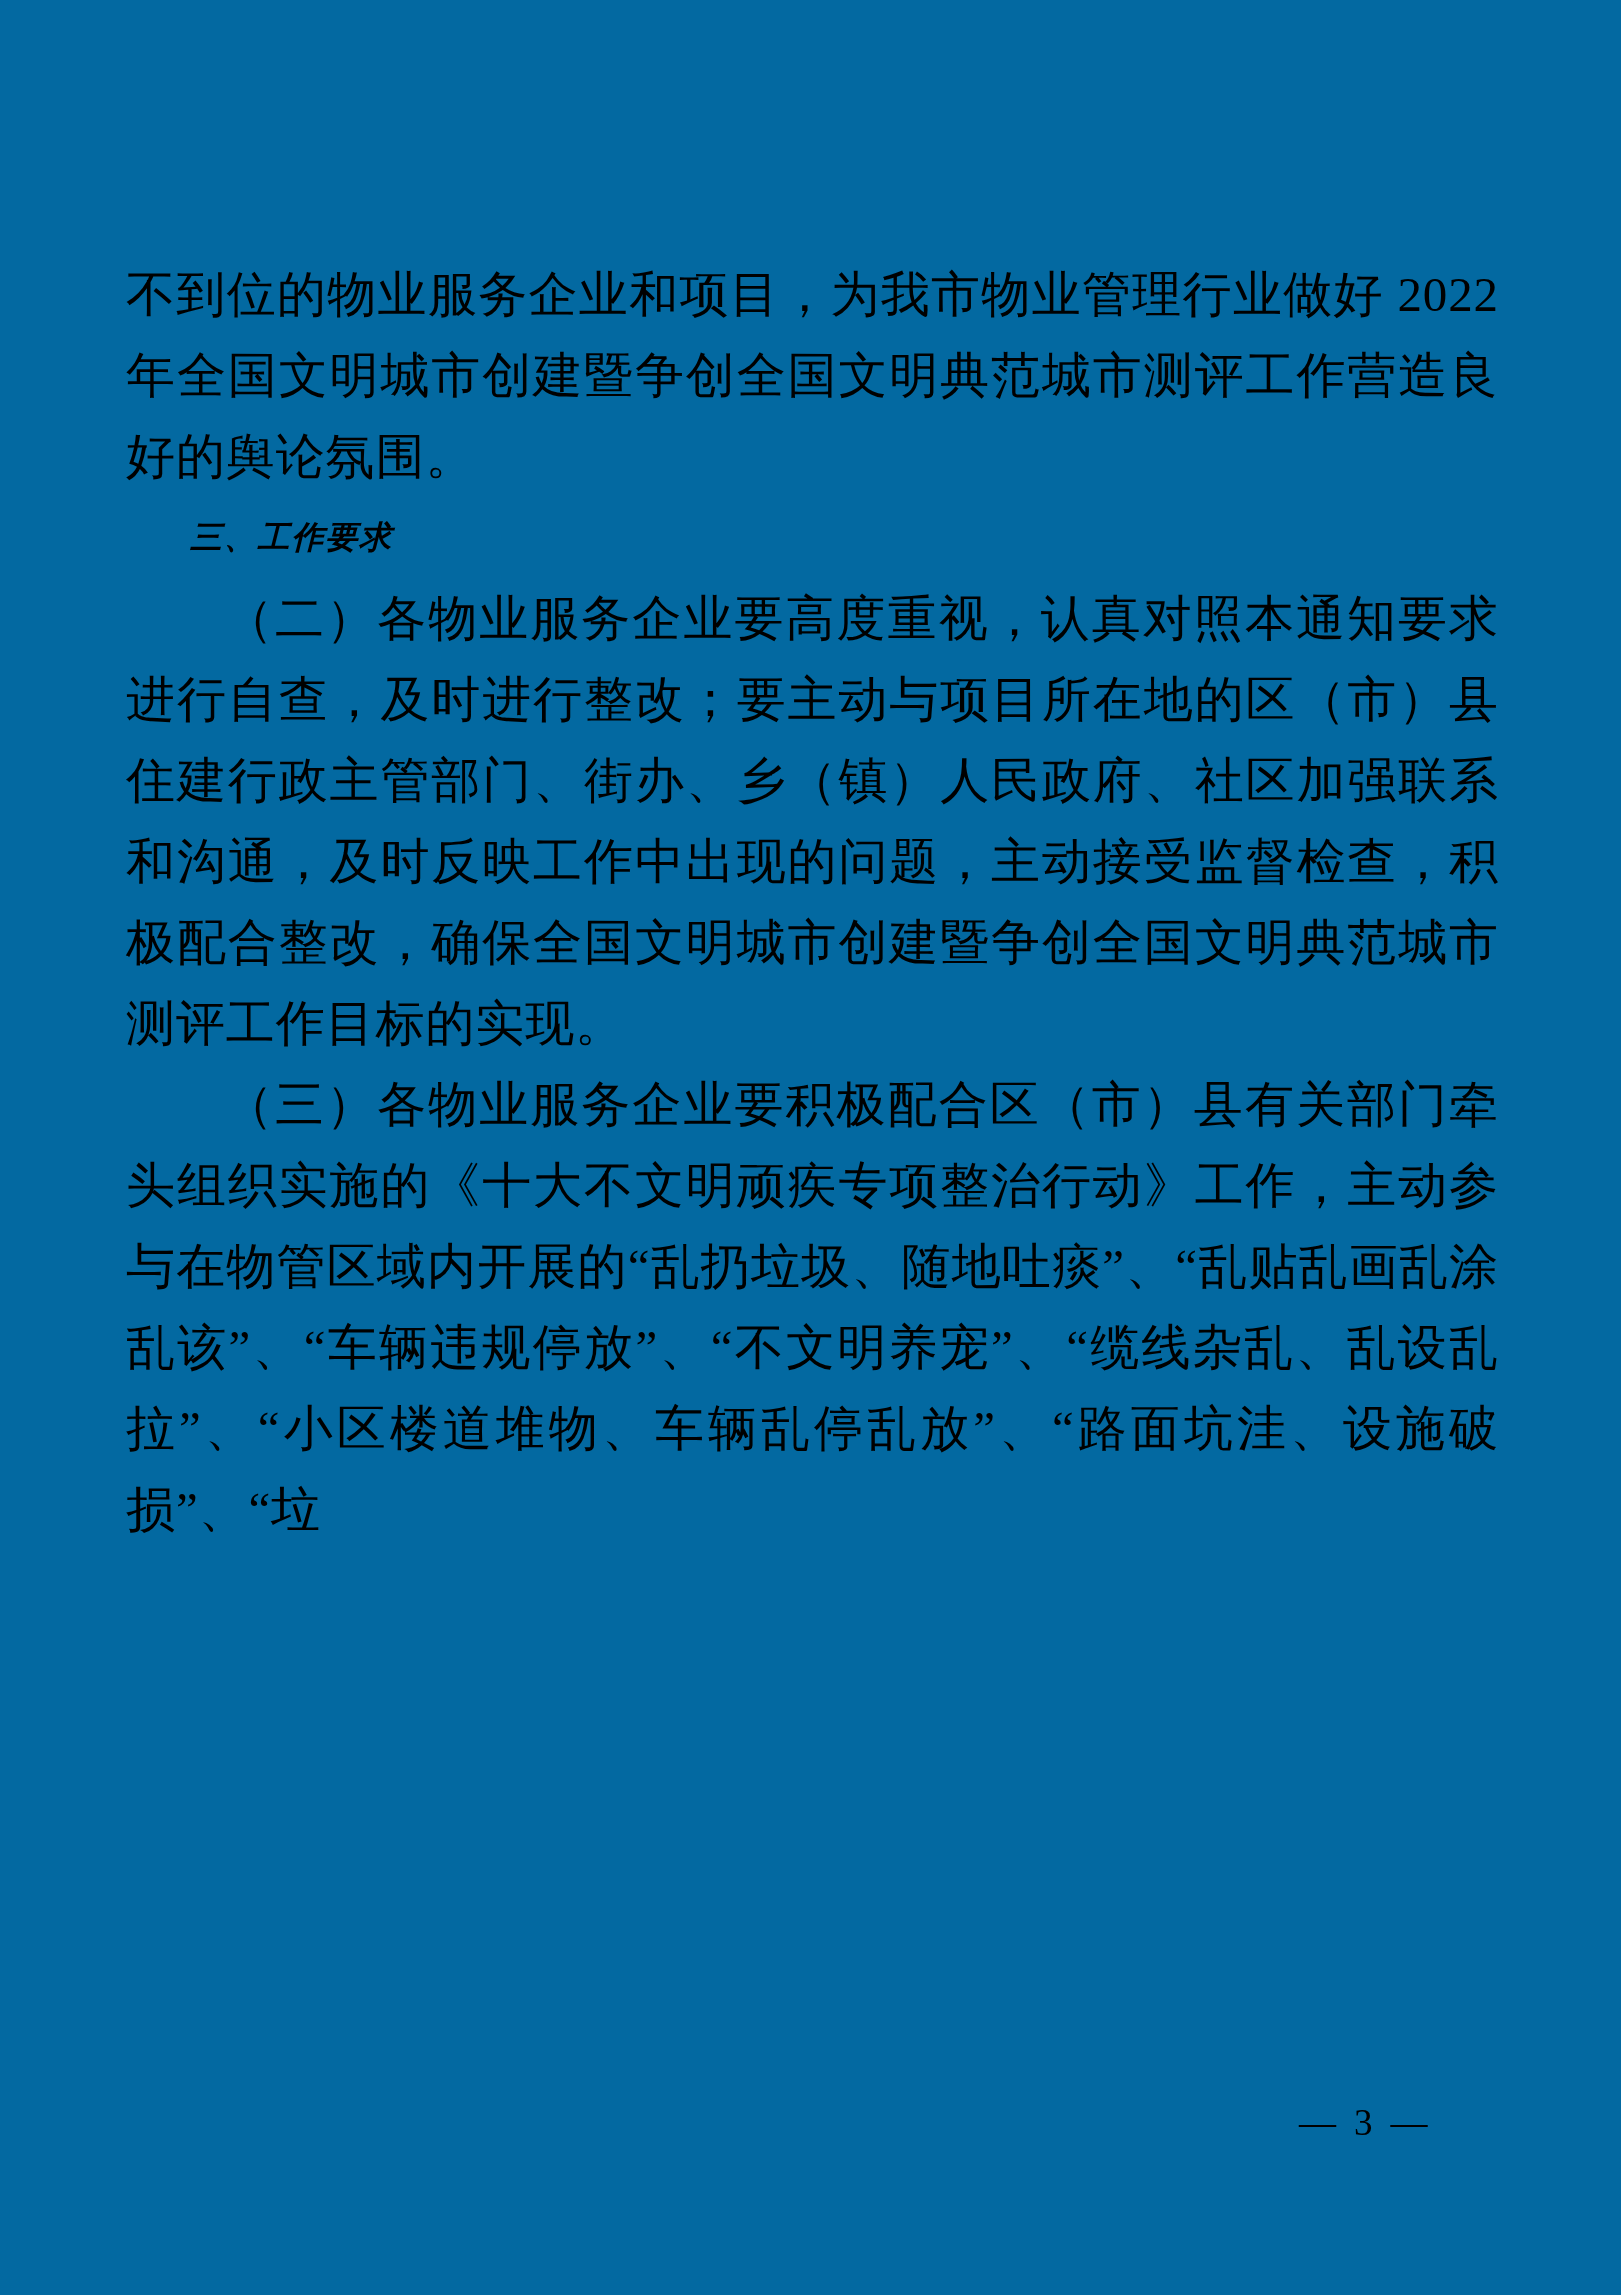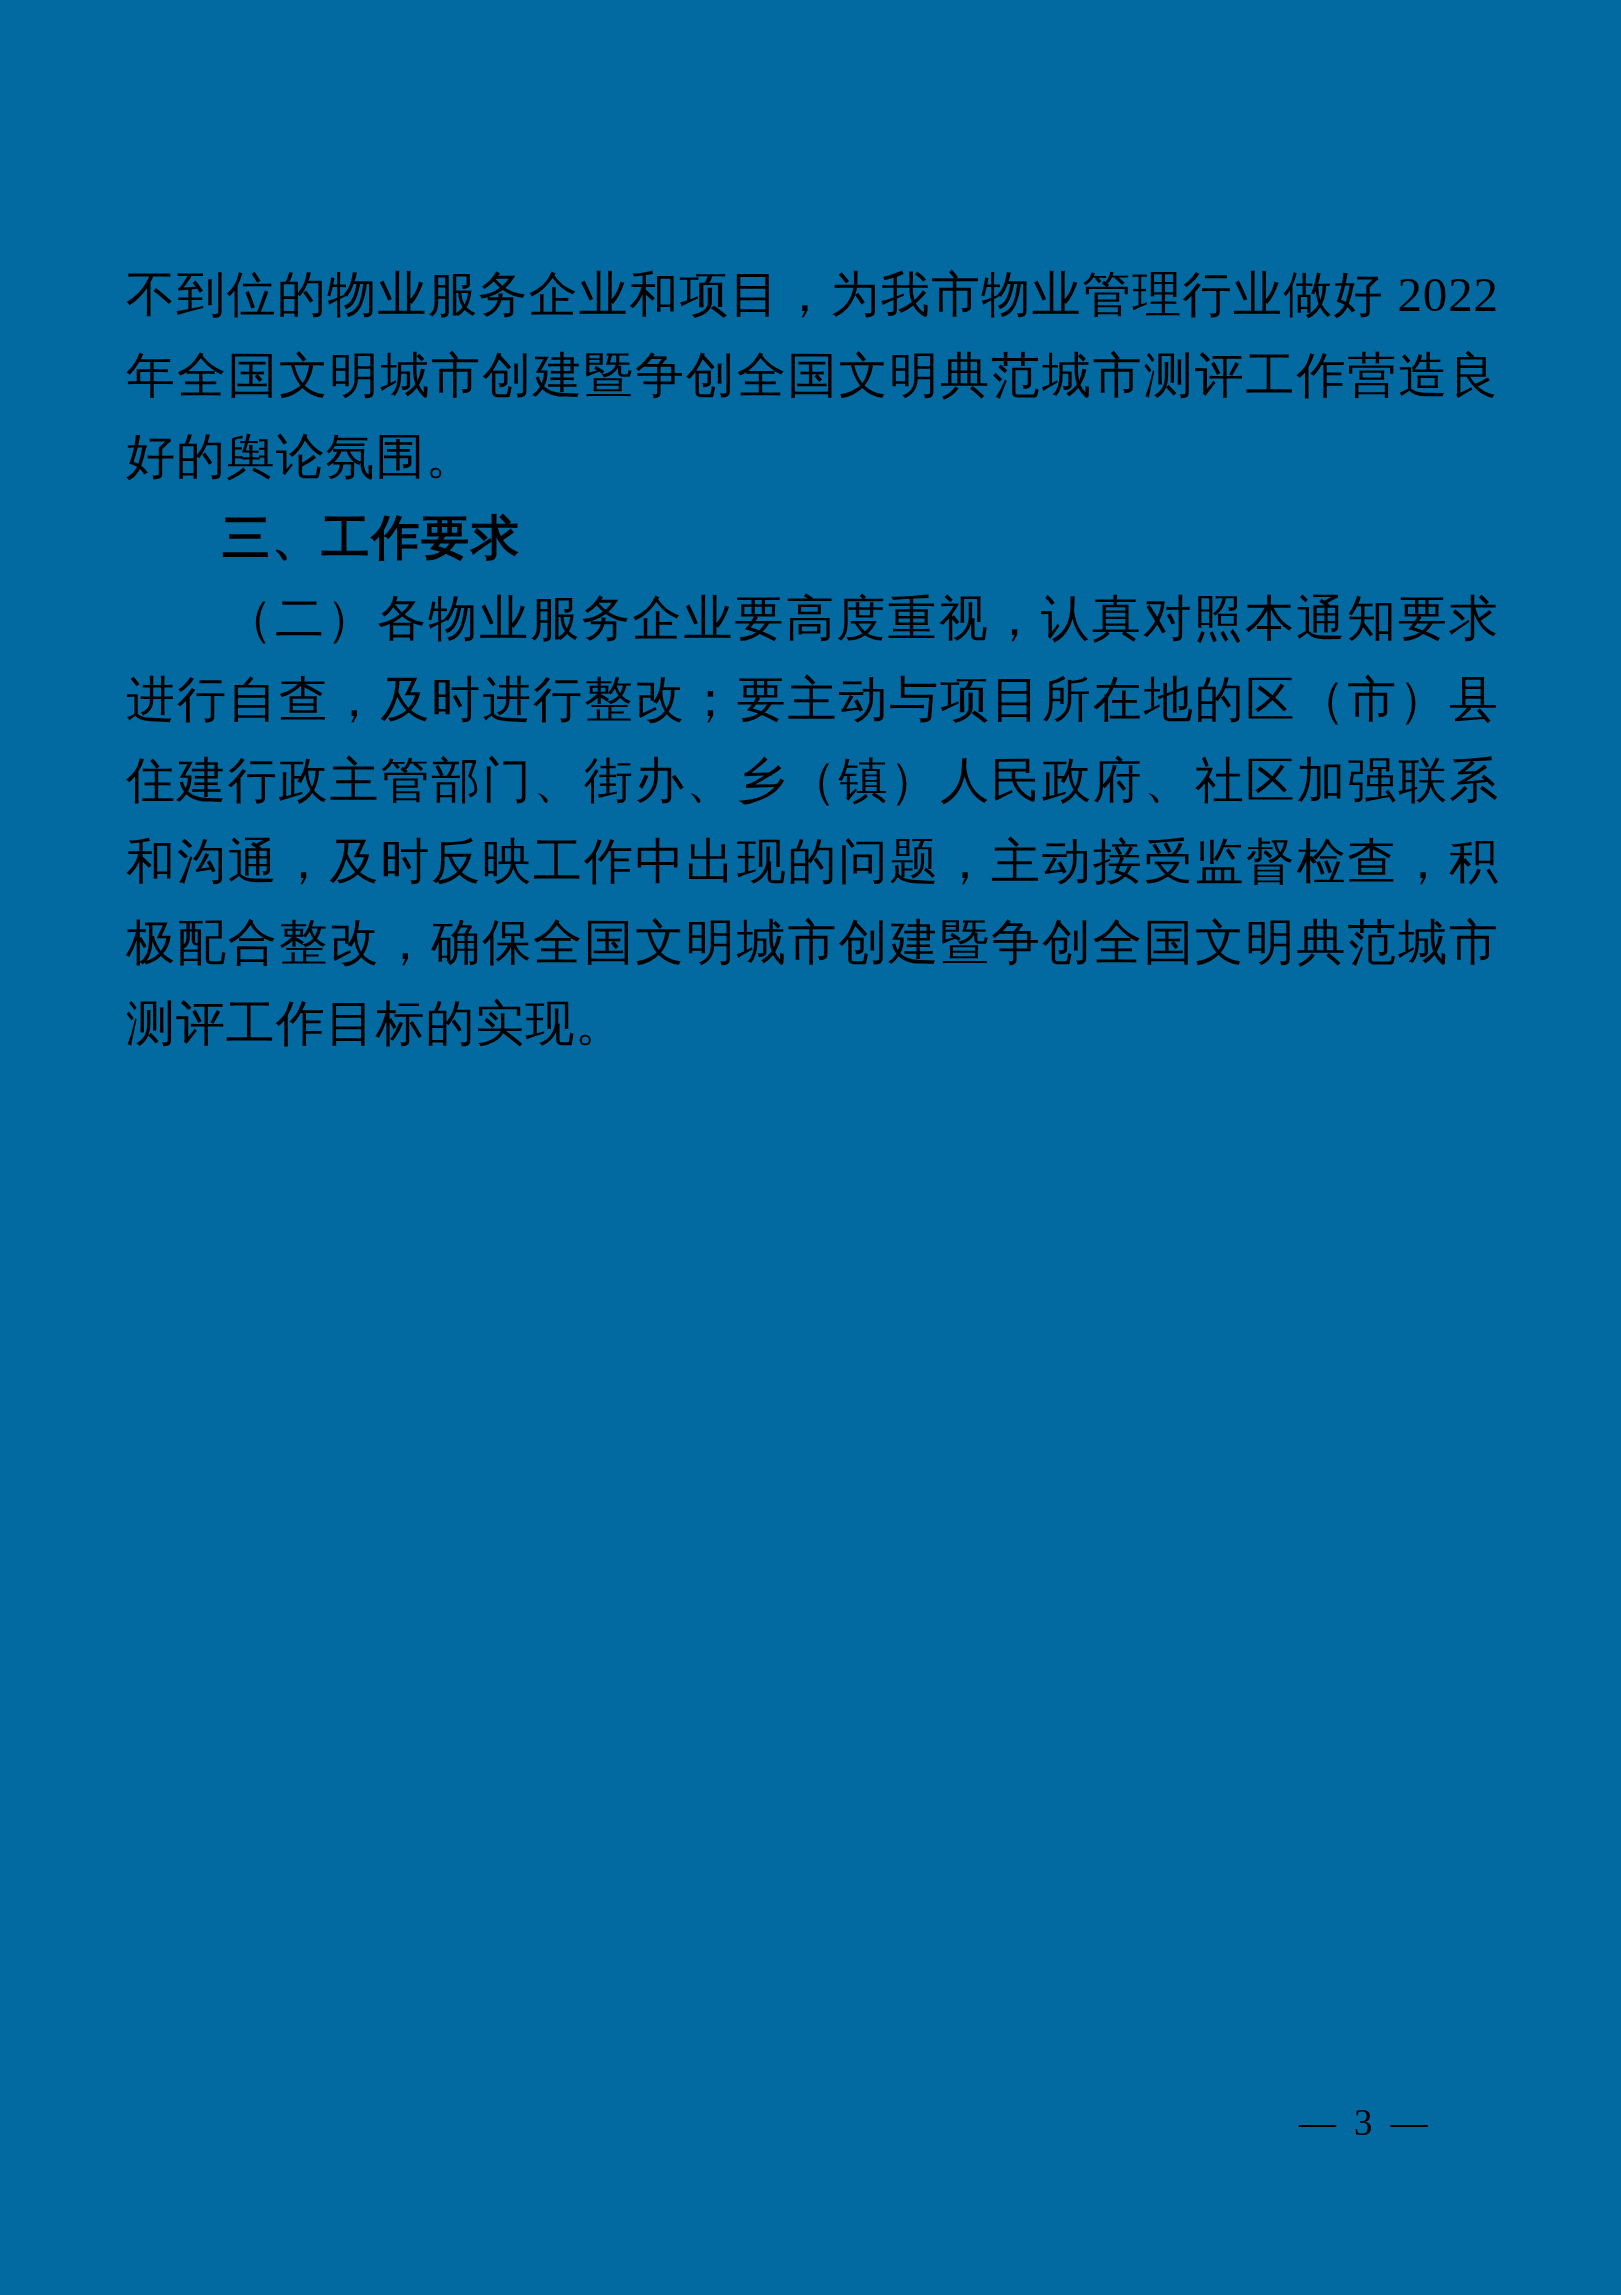--- a/index.html
+++ b/index.html
@@ -30,41 +30,43 @@
     text-align: justify;
     text-justify: inter-ideograph;
     letter-spacing: 0.9px;
     word-break: break-all;
   }
   .para.indent {
     text-indent: 2em;
   }
   .heading {
     margin: 0;
-    font-size: 48px;
+    font-size: 32px;
     line-height: 81px;
     font-weight: 700;
     font-family: "Liberation Sans", "DejaVu Sans", sans-serif;
     text-indent: 2em;
     letter-spacing: 1.8px;
+    font-style: italic;
   }
   .page-number {
     position: absolute;
     top: 2101px;
     right: 236px;
     font-size: 37px;
     letter-spacing: 4.4px;
     font-family: "Liberation Serif", "DejaVu Serif", serif;
     color: #000000;
   }
 </style>
 </head>
 <body>
 
 <div class="page">
   <div class="text-body">
     <p class="para">不到位的物业服务企业和项目，为我市物业管理行业做好 2022 年全国文明城市创建暨争创全国文明典范城市测评工作营造良好的舆论氛围。</p>
     <h3 class="heading">三、工作要求</h3>
     <p class="para indent">（二）各物业服务企业要高度重视，认真对照本通知要求进行自查，及时进行整改；要主动与项目所在地的区（市）县住建行政主管部门、街办、乡（镇）人民政府、社区加强联系和沟通，及时反映工作中出现的问题，主动接受监督检查，积极配合整改，确保全国文明城市创建暨争创全国文明典范城市测评工作目标的实现。</p>
+    <p class="para indent">（三）各物业服务企业要积极配合区（市）县有关部门牵头组织实施的《十大不文明顽疾专项整治行动》工作，主动参与在物管区域内开展的“乱扔垃圾、随地吐痰”、“乱贴乱画乱涂乱该”、“车辆违规停放”、“不文明养宠”、“缆线杂乱、乱设乱拉”、“小区楼道堆物、车辆乱停乱放”、“路面坑洼、设施破损”、“垃</p>
   </div>
   <div class="page-number">— 3 —</div>
 </div>
 
 
 </body></html>

